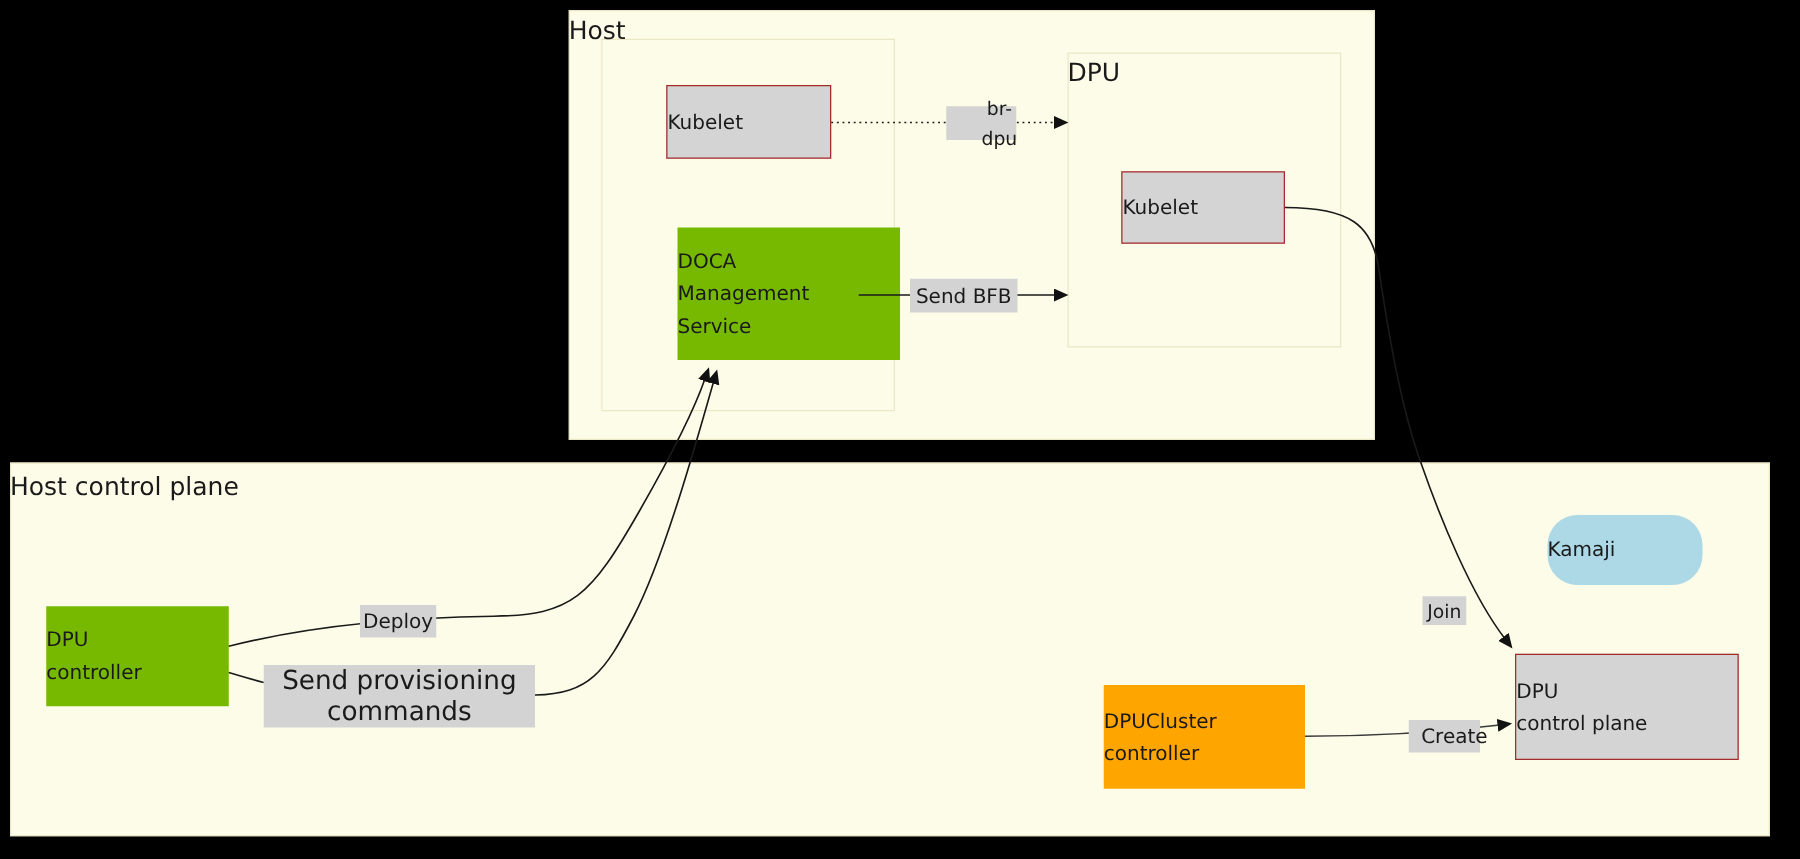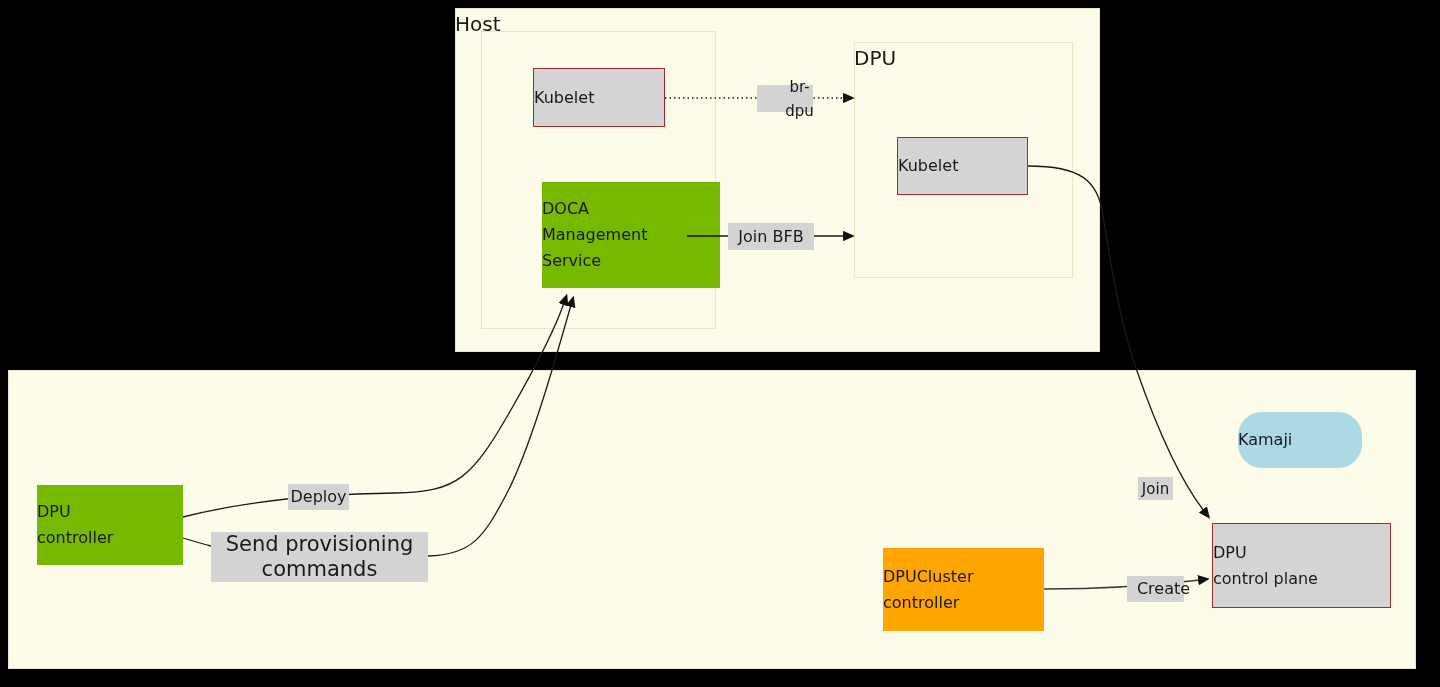--- a/index.html
+++ b/index.html
@@ -92,20 +92,21 @@
 
 <div class="stage">
 
   <div class="cluster c-host"></div>
   <div class="cluster c-hcp"></div>
   <div class="cluster c-hostnode"></div>
   <div class="cluster c-dpu"></div>
 
   <div class="cluster-label cl-host">Host</div>
   <div class="cluster-label cl-dpu">DPU</div>
+  <div class="cluster-label cl-hcp">Host control plane</div>
 
   <div class="node node-gray n-kubelet-host">
     <span>Kubelet</span>
   </div>
 
   <div class="node node-green n-doca">
     <span>DOCA</span>
     <span>Management</span>
     <span>Service</span>
   </div>
@@ -151,21 +152,21 @@
 
     <path d="M 1028 166 C 1080 166 1098 180 1103 215 C 1112 275 1122 330 1137 371 C 1152 414 1177 476 1204 511" fill="none" stroke="#1a1a1a" stroke-width="1.3" marker-end="url(#arrow)"></path>
 
     <path d="M 1044 589 C 1110 589 1158 585 1200 580" fill="none" stroke="#3a3a3a" stroke-width="1.3" marker-end="url(#arrow)"></path>
   </svg>
 
   <div class="edge-label l-brdpu">
     <span>br-dpu</span>
   </div>
   <div class="edge-label l-flash">
-    <span>Join BFB</span>
+    <span>Send BFB</span>
   </div>
   <div class="edge-label l-deploy">
     <span>Deploy</span>
   </div>
   <div class="edge-label l-send">
     <span>Send provisioning</span>
     <span>commands</span>
   </div>
   <div class="edge-label l-join">
     <span>Join</span>

